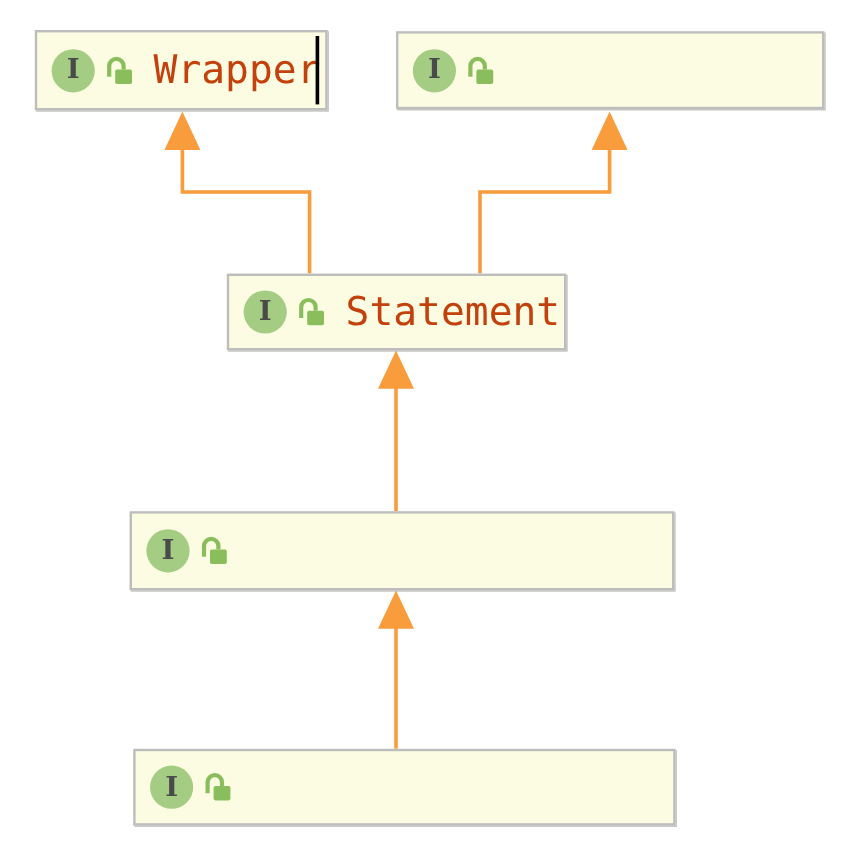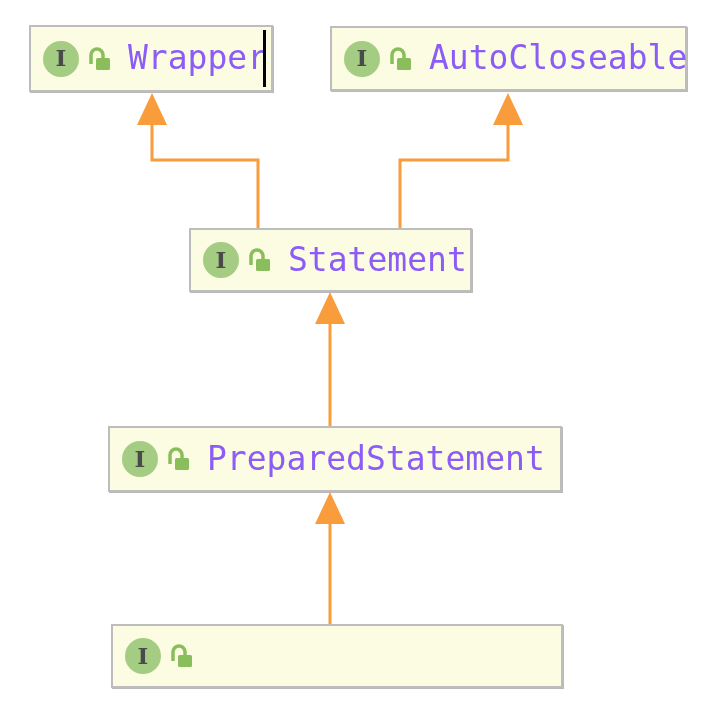--- a/index.html
+++ b/index.html
@@ -59,21 +59,21 @@
     color: #4A4A4A;
     transform: translateY(-1px);
   }
   .lock-icon {
     flex: 0 0 auto;
     margin-right: 17px;
     display: block;
   }
   .node-label {
     font-size: 33px;
-    color: #8b5cf6;
+    color: #c2410c;
     white-space: nowrap;
     line-height: 1;
     transform: translateY(-1px);
   }
   .text-caret {
     position: absolute;
     right: 5px;
     top: 3px;
     bottom: 3px;
     width: 3px;
@@ -117,21 +117,20 @@
   </div>
 
   <div class="node node-autocloseable">
     <span class="iface-circle">
       <span class="iface-letter">I</span>
     </span>
     <svg class="lock-icon" width="24" height="28" viewBox="0 0 24 28">
       <path d="M4 19 L4 10 A6 6 0 0 1 16 10 L16 13" fill="none" stroke="#8ABE5C" stroke-width="3.5"></path>
       <rect x="9" y="13" width="14" height="12" rx="1.5" fill="#8ABE5C"></rect>
     </svg>
-    <span class="node-label">AutoCloseable</span>
   </div>
 
   <div class="node node-statement">
     <span class="iface-circle">
       <span class="iface-letter">I</span>
     </span>
     <svg class="lock-icon" width="24" height="28" viewBox="0 0 24 28">
       <path d="M4 19 L4 10 A6 6 0 0 1 16 10 L16 13" fill="none" stroke="#8ABE5C" stroke-width="3.5"></path>
       <rect x="9" y="13" width="14" height="12" rx="1.5" fill="#8ABE5C"></rect>
     </svg>
@@ -139,21 +138,20 @@
   </div>
 
   <div class="node node-preparedstatement">
     <span class="iface-circle">
       <span class="iface-letter">I</span>
     </span>
     <svg class="lock-icon" width="24" height="28" viewBox="0 0 24 28">
       <path d="M4 19 L4 10 A6 6 0 0 1 16 10 L16 13" fill="none" stroke="#8ABE5C" stroke-width="3.5"></path>
       <rect x="9" y="13" width="14" height="12" rx="1.5" fill="#8ABE5C"></rect>
     </svg>
-    <span class="node-label">PreparedStatement</span>
   </div>
 
   <div class="node node-callablestatement">
     <span class="iface-circle">
       <span class="iface-letter">I</span>
     </span>
     <svg class="lock-icon" width="24" height="28" viewBox="0 0 24 28">
       <path d="M4 19 L4 10 A6 6 0 0 1 16 10 L16 13" fill="none" stroke="#8ABE5C" stroke-width="3.5"></path>
       <rect x="9" y="13" width="14" height="12" rx="1.5" fill="#8ABE5C"></rect>
     </svg>

